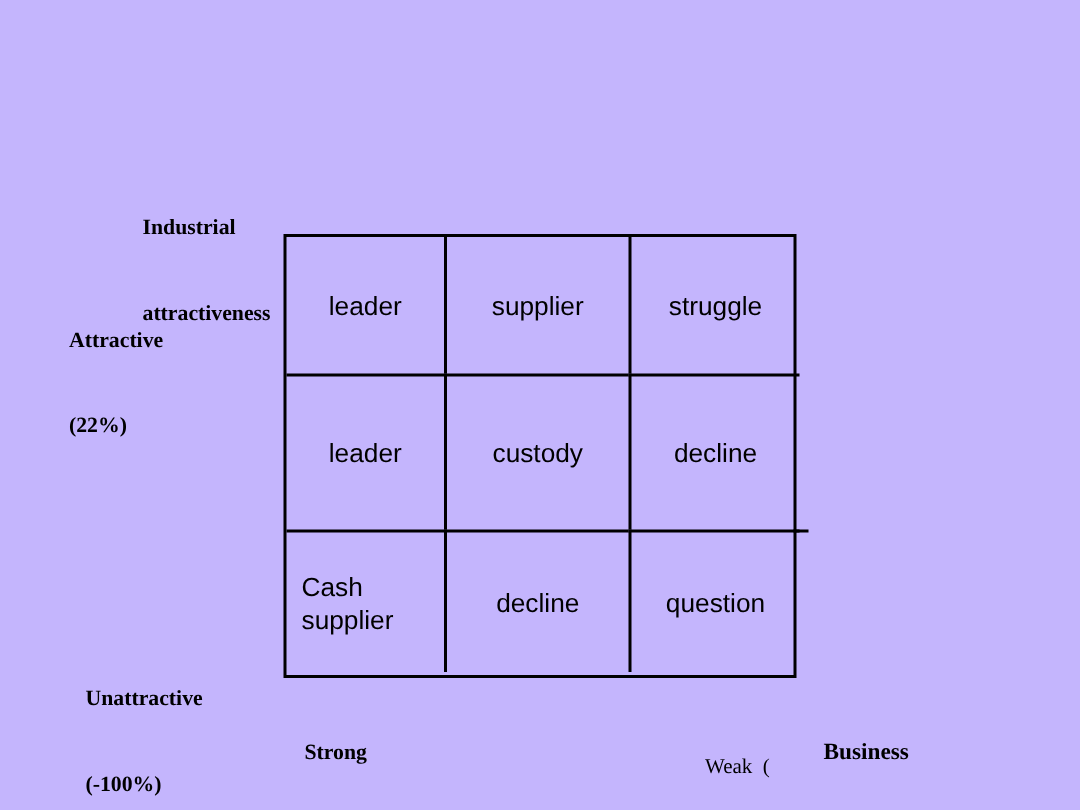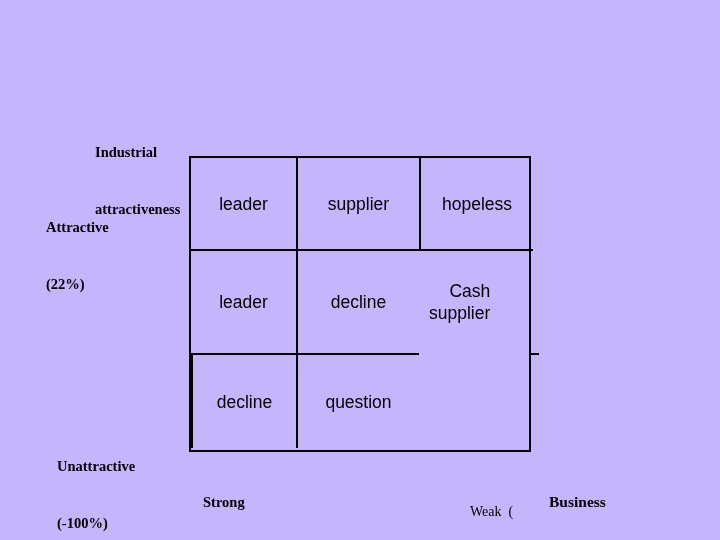--- a/index.html
+++ b/index.html
@@ -71,21 +71,21 @@
     text-align: right;
     white-space: pre-line;
     overflow: hidden;
   }
   
   .cell.bl { border-left: 2px solid #000000; }
   .cell.bt { border-top: 2px solid #000000; }
   
   .cell.align-left {
     justify-content: flex-start;
-    text-align: right;
+    text-align: left;
     padding-left: 10px;
   }
 
   
   #divider-overshoot {
     position: absolute;
     left: 529px;
     top: 353px;
     width: 10px;
     height: 2px;
@@ -123,23 +123,24 @@
   </div>
 
   <div class="serif-bold" id="axis-business">
     <div>Business</div>
     
   </div>
 
   <div id="matrix">
     <div class="cell">leader</div>
     <div class="cell bl">supplier</div>
-    <div class="cell bl">hopeless</div>
+    <div class="cell bl">struggle</div>
 
     <div class="cell bt">leader</div>
+    <div class="cell bl bt">custody</div>
     <div class="cell bl bt">decline</div>
 
     <div class="cell bt align-left">Cash
 supplier</div>
     <div class="cell bl bt">decline</div>
     <div class="cell bl bt">question</div>
   </div>
 
   <div id="divider-overshoot"></div>
 

